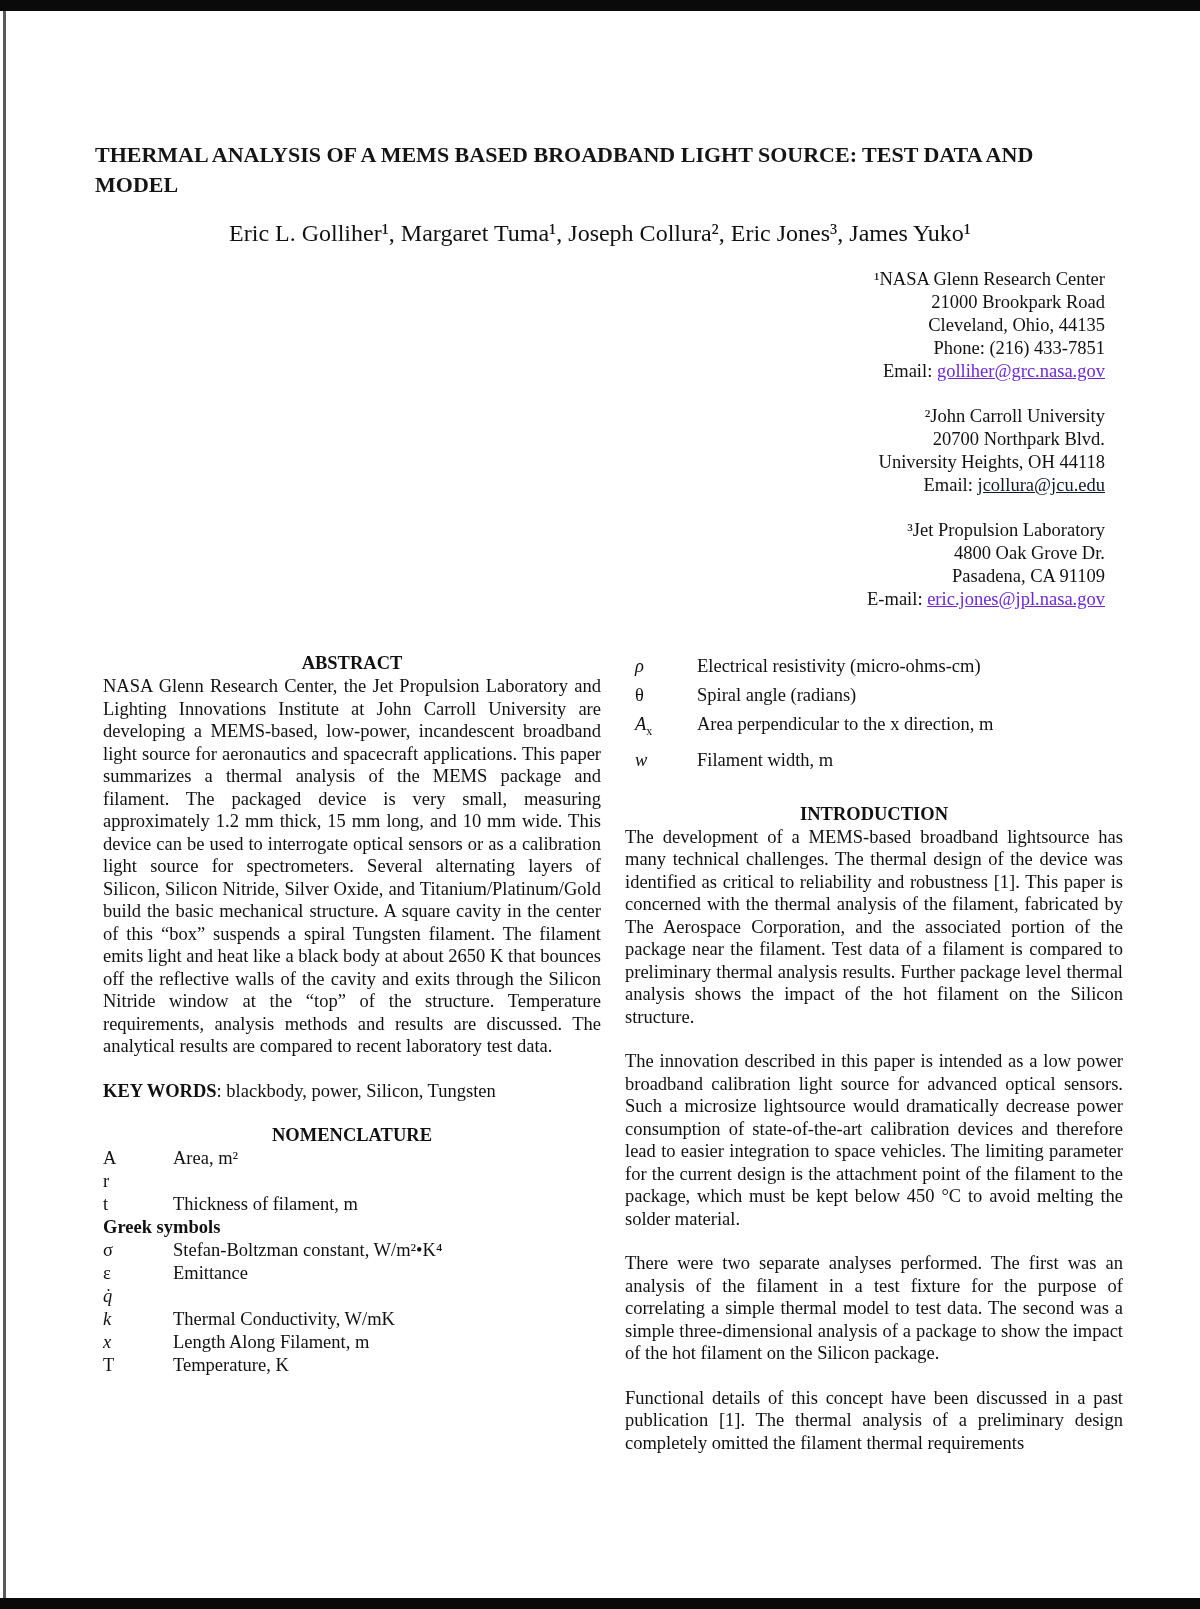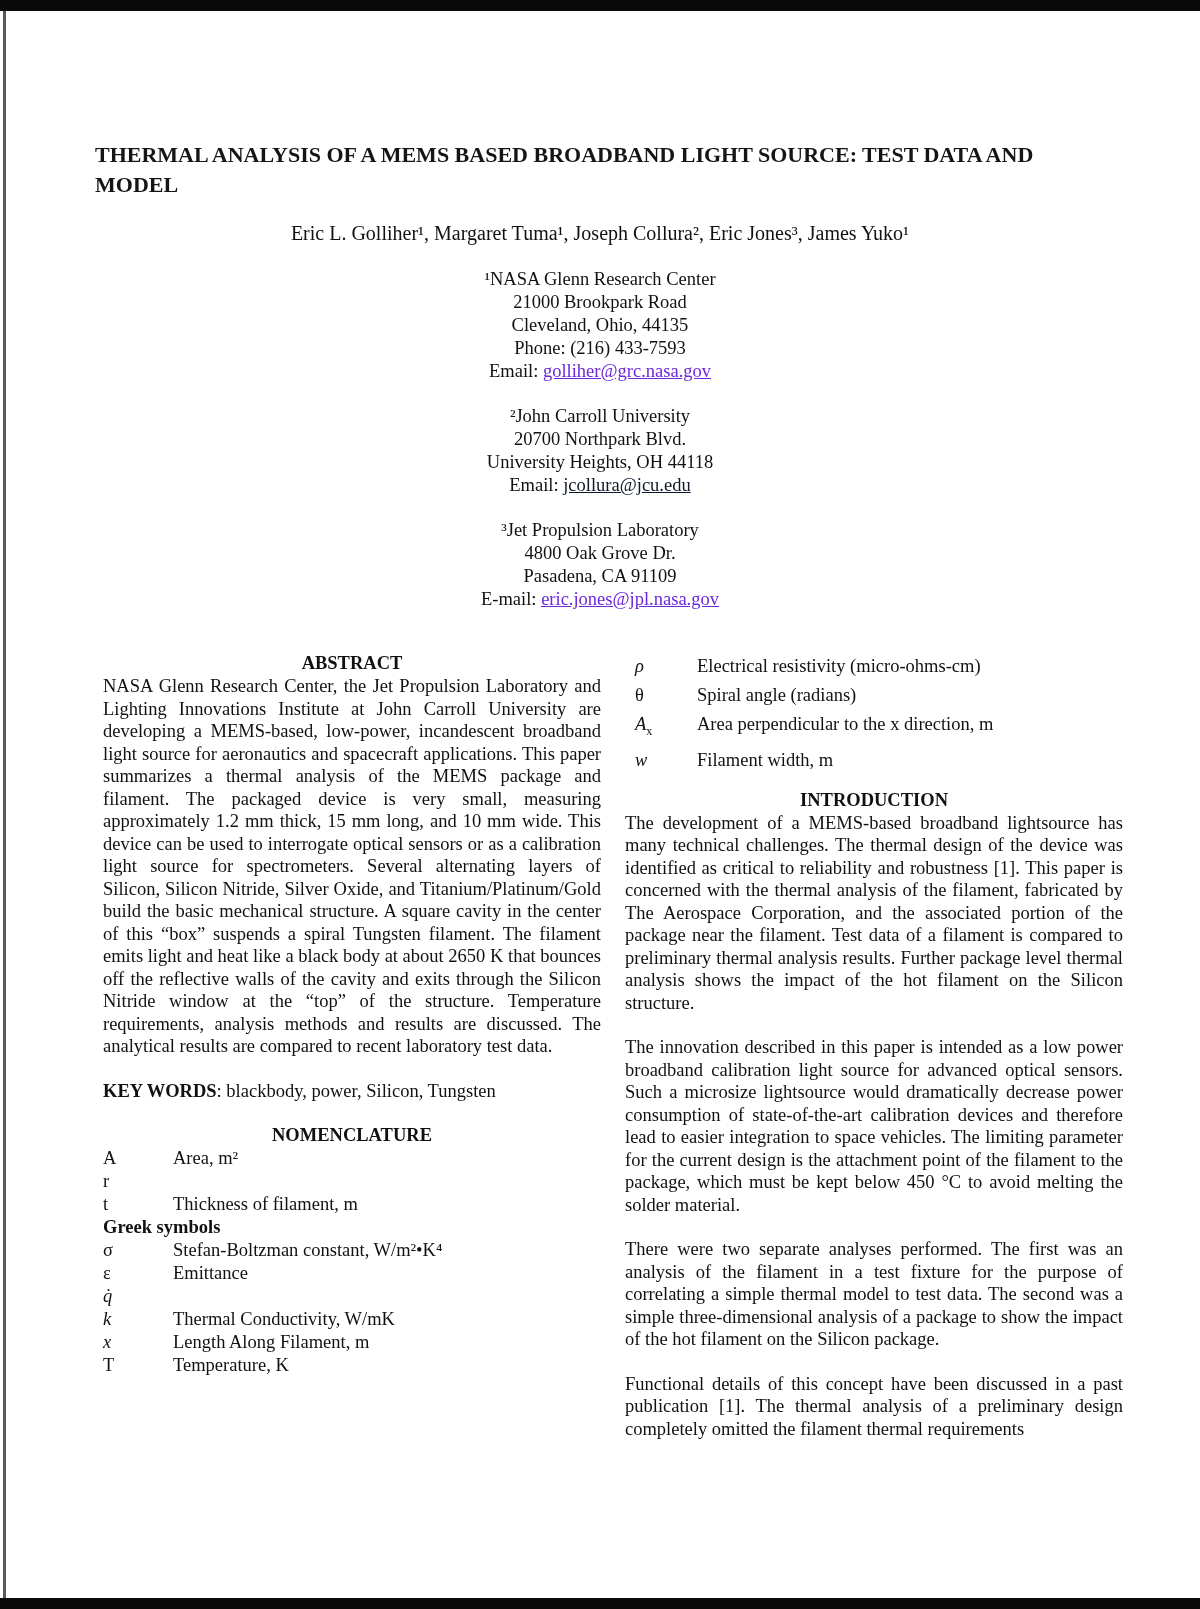--- a/index.html
+++ b/index.html
@@ -24,27 +24,27 @@
     background: #5a5a5a;
   }
   .title {
     position: absolute; top: 140px; left: 95px; width: 1010px;
     margin: 0; text-align: left;
     font-size: 22px; font-weight: bold; line-height: 30px;
     color: #151515;
   }
   .authors {
     position: absolute; top: 222px; left: 95px; width: 1010px;
-    text-align: center; font-size: 20px; line-height: 23px;
+    text-align: center; font-size: 24px; line-height: 23px;
   }
   .affils {
     position: absolute; top: 268px; left: 95px; width: 1010px;
     text-align: center; font-size: 18.5px; line-height: 23px;
   }
-  .affil { margin: 0 0 22px 0; }
+  .affil { margin: 0 0 22px 0; text-align: right; }
   .link { text-decoration: underline; cursor: pointer; }
   .link.blue { color: #6d28d9; }
   .link.dark { color: #0f172a; }
   .cols {
     position: absolute; top: 652px; left: 103px; width: 1020px;
     display: flex; gap: 24px;
     font-size: 18.5px; line-height: 22.5px;
   }
   .col { width: 498px; }
   .heading {
@@ -55,41 +55,41 @@
   }
   .keywords { margin: 0 0 22px 0; }
   .b { font-weight: bold; text-align: center; }
   .nom { margin: 0; }
   .nrow { display: flex; line-height: 23px; }
   .nrow .sym { width: 70px; flex: 0 0 70px; }
   .nrow .desc { flex: 1; }
   .nrow.group { font-weight: bold; }
   .nom2 .nrow { line-height: 29px; }
   .nom2 .nrow .sym { padding-left: 10px; width: 62px; flex: 0 0 62px; }
-  .intro-h { margin-top: 14px; }
+  .intro-h { margin-top: 28px; }
   .nom i, .sym i { font-style: italic; }
   sub { font-size: 12px; }
 </style>
 </head>
 <body>
 
 <div class="bar-top"></div>
 <div class="edge-left"></div>
 <div class="bar-bottom"></div>
 
 <h1 class="title">THERMAL ANALYSIS OF A MEMS BASED BROADBAND LIGHT SOURCE: TEST DATA AND MODEL</h1>
 
 <div class="authors">Eric L. Golliher¹, Margaret Tuma¹, Joseph Collura², Eric Jones³, James Yuko¹</div>
 
 <div class="affils">
   <div class="affil">
     <div>¹NASA Glenn Research Center</div>
     <div>21000 Brookpark Road</div>
     <div>Cleveland, Ohio, 44135</div>
-    <div>Phone: (216) 433-7593</div>
+    <div>Phone: (216) 433-7851</div>
     <div>
       <span>Email:</span>
       <a class="link blue">golliher@grc.nasa.gov</a>
     </div>
   </div>
   <div class="affil">
     <div>²John Carroll University</div>
     <div>20700 Northpark Blvd.</div>
     <div>University Heights, OH 44118</div>
     <div>

